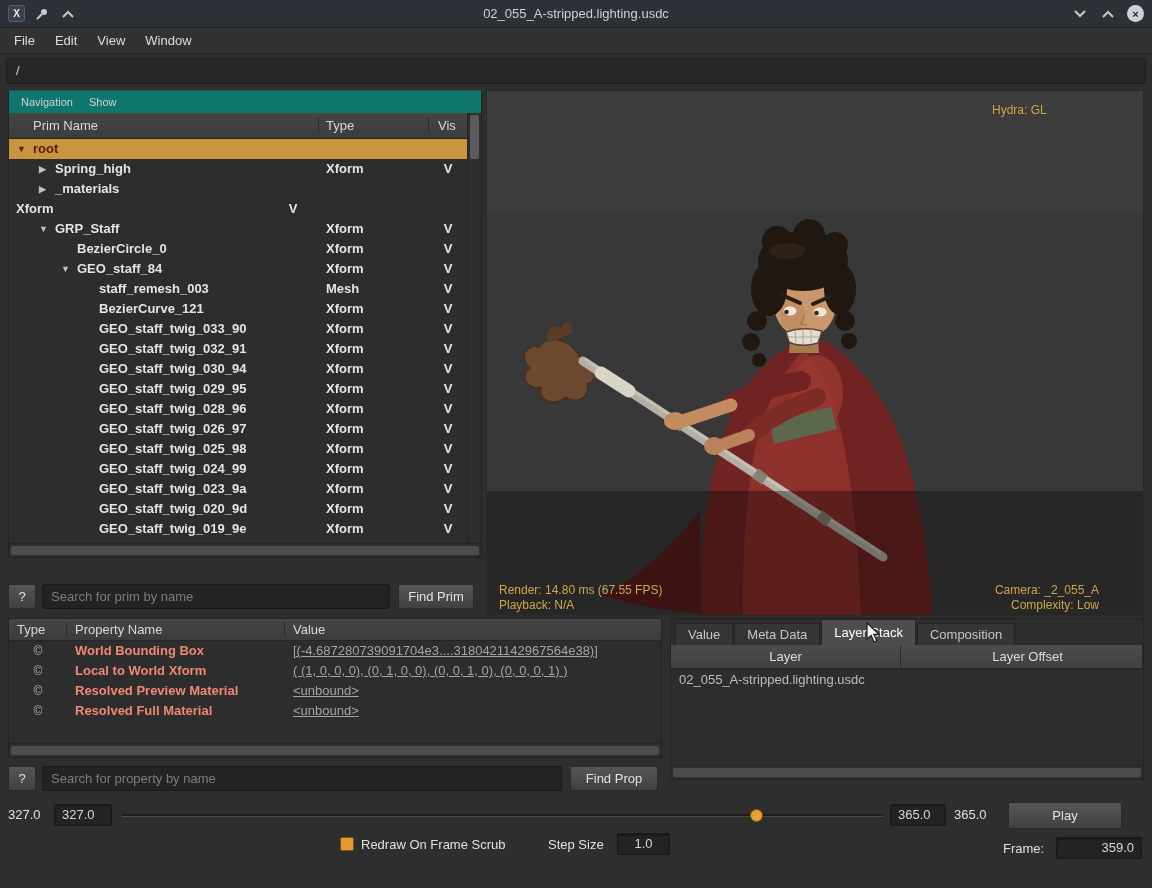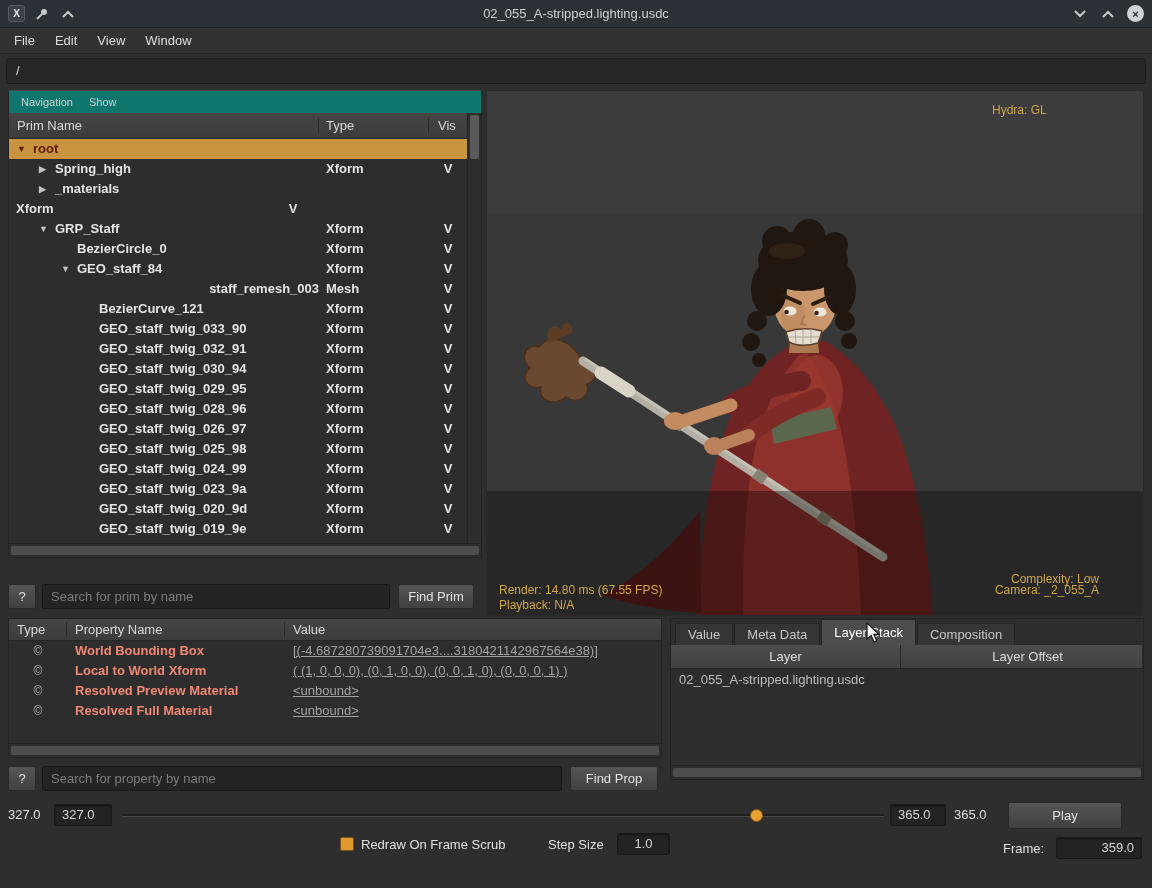--- a/index.html
+++ b/index.html
@@ -41,21 +41,21 @@
   .hscroll { position:absolute; left:0; right:0; bottom:0; height:14px; background:#2e2e2e; border-top:1px solid #242424; }
   .hthumb { margin:2px; height:9px; background:#4d4d4d; border-radius:2px; }
   
   .tree-panel { position:absolute; left:8px; top:90px; width:474px; height:468px;
     background:#2d2d2d; border:1px solid #232323; border-top:1px solid #474747; }
   .dock-tabs { position:absolute; left:0; top:0; right:0; height:22px; background:#0f766e;
     display:flex; align-items:center; gap:4px; padding-left:6px; font-size:11px; color:#d2d2d2; }
   .dock-tab { padding:0 6px; }
   .tree-header { position:absolute; left:0; top:22px; right:14px; height:26px;
     background:linear-gradient(#454545,#3c3c3c); border-bottom:1px solid #262626; display:flex; align-items:center; }
-  .th-name { flex:0 0 310px; padding-left:8px; border-right:1px solid #2c2c2c; }
+  .th-name { flex:0 0 310px; padding-left:24px; border-right:1px solid #2c2c2c; }
   .th-type { flex:0 0 110px; padding-left:7px; border-right:1px solid #2c2c2c; }
   .th-vis  { flex:1; padding-left:9px; }
   .tree-body { position:absolute; left:0; top:48px; right:14px; bottom:14px; overflow:hidden; background:#2d2d2d; }
   .tree-row { display:flex; height:20px; line-height:20px; font-weight:bold; color:#e4e4e4; white-space:nowrap; }
   .tree-row.selected { background:#c9943f; color:#5e1a15; }
   .tree-row.selected .tree-arrow { color:#5e1a15; }
   .tc-name { flex:0 0 310px; display:flex; align-items:center; overflow:hidden; }
   .tree-arrow { flex:0 0 16px; font-size:9px; color:#c2c2c2; }
   .tc-type { flex:0 0 110px; padding-left:7px; overflow:hidden; }
   .tc-vis { flex:1; text-align:center; }
@@ -209,21 +209,21 @@
       </div>
       <div class="tree-row">
         <div class="tc-name" style="padding-left: 52px;">
           <span class="tree-arrow">▼</span>
           <span>GEO_staff_84</span>
         </div>
         <div class="tc-type">Xform</div>
         <div class="tc-vis">V</div>
       </div>
       <div class="tree-row">
-        <div class="tc-name" style="padding-left: 74px; justify-content: flex-end;">
+        <div class="tc-name" style="padding-left: 74px;">
           <span class="tree-arrow"></span>
           <span>staff_remesh_003</span>
         </div>
         <div class="tc-type">Mesh</div>
         <div class="tc-vis">V</div>
       </div>
       <div class="tree-row">
         <div class="tc-name" style="padding-left: 74px;">
           <span class="tree-arrow"></span>
           <span>BezierCurve_121</span>
@@ -398,21 +398,21 @@
     <line x1="316" y1="238" x2="316" y2="253" stroke="#b1a793" stroke-width="1"></line>
     <line x1="324" y1="238" x2="324" y2="252" stroke="#b1a793" stroke-width="1"></line>
     <line x1="301" y1="246" x2="333" y2="246" stroke="#b1a793" stroke-width="1"></line>
 
     <rect x="0" y="400" width="658" height="126" fill="rgba(0,0,0,0.35)"></rect>
   </svg>
   <div class="hud" style="left:505px; top:12px;">Hydra: GL</div>
   <div class="hud" style="left:12px; top:492px;">Render: 14.80 ms (67.55 FPS)</div>
   <div class="hud" style="left:12px; top:507px;">Playback: N/A</div>
   <div class="hud" style="right:44px; top:492px; text-align:right;">Camera: _2_055_A</div>
-  <div class="hud" style="right:44px; top:481px; text-align:right;">Complexity: Low</div>
+  <div class="hud" style="right:44px; top:507px; text-align:right;">Complexity: Low</div>
 </div>
 
 <div class="prop-panel">
   <div class="prop-header">
     <div class="ph-type">Type</div>
     <div class="ph-name">Property Name</div>
     <div class="ph-value">Value</div>
   </div>
   <div class="prop-body">
       <div class="prop-row">

